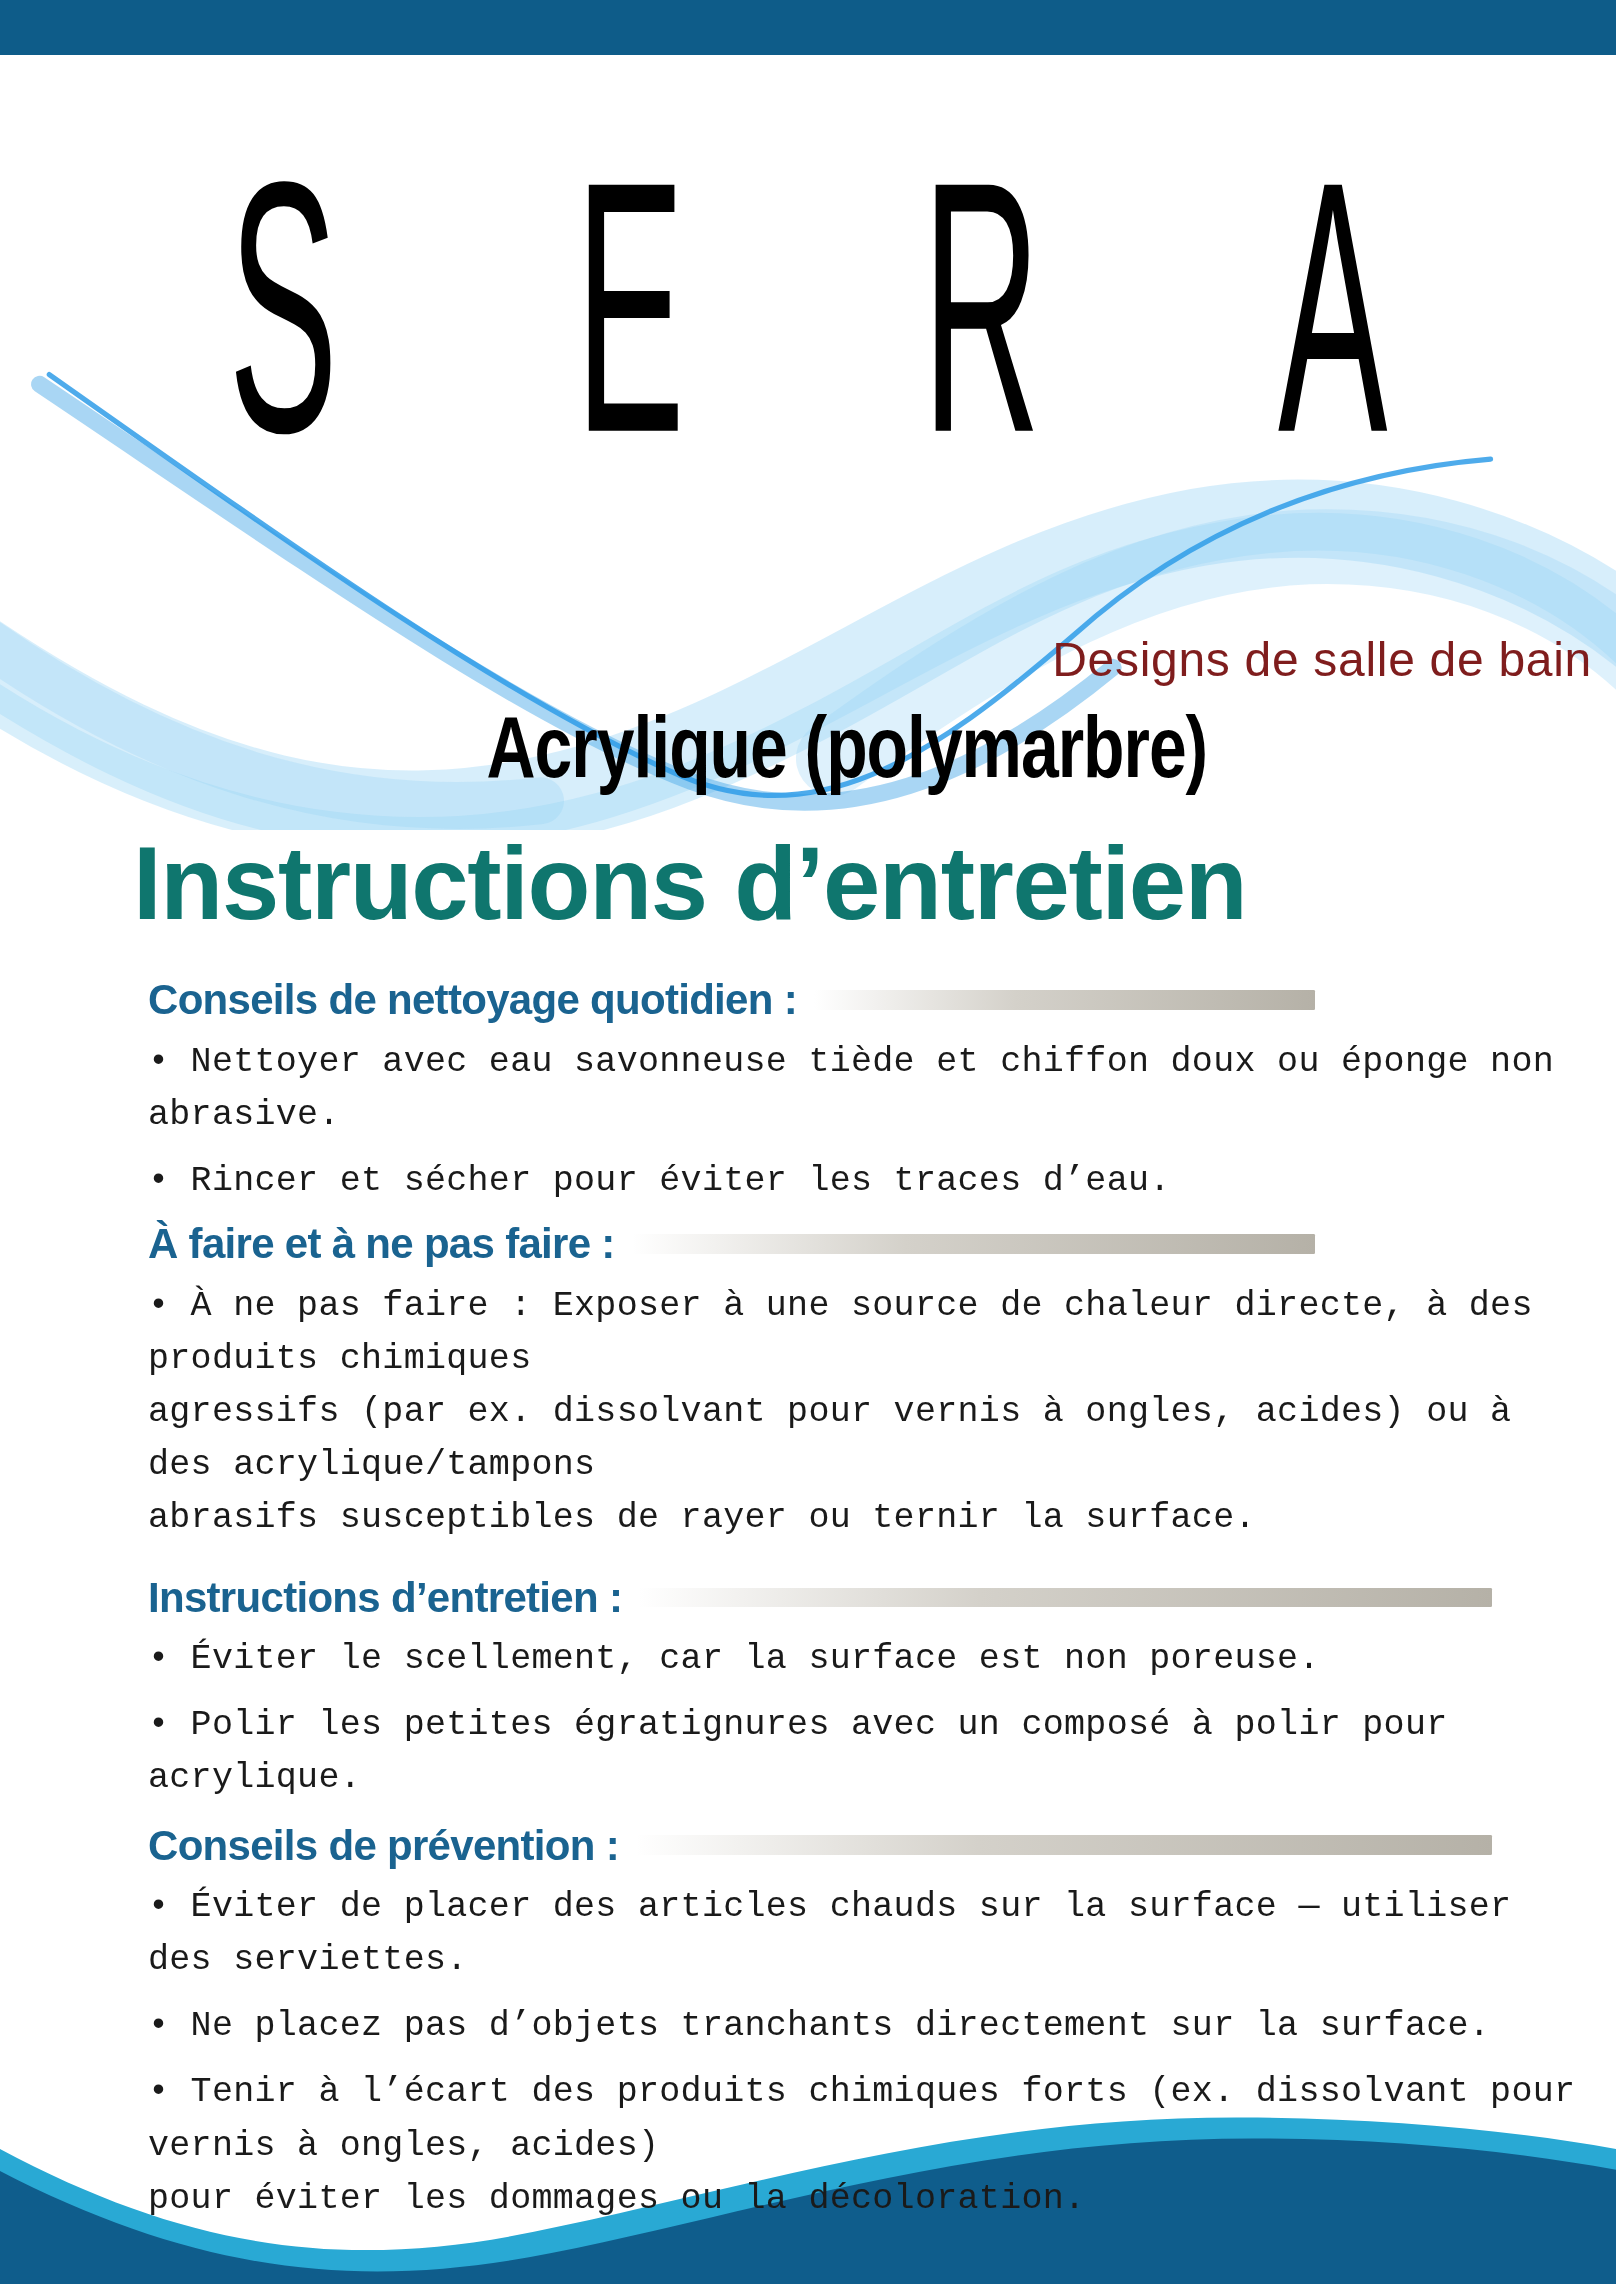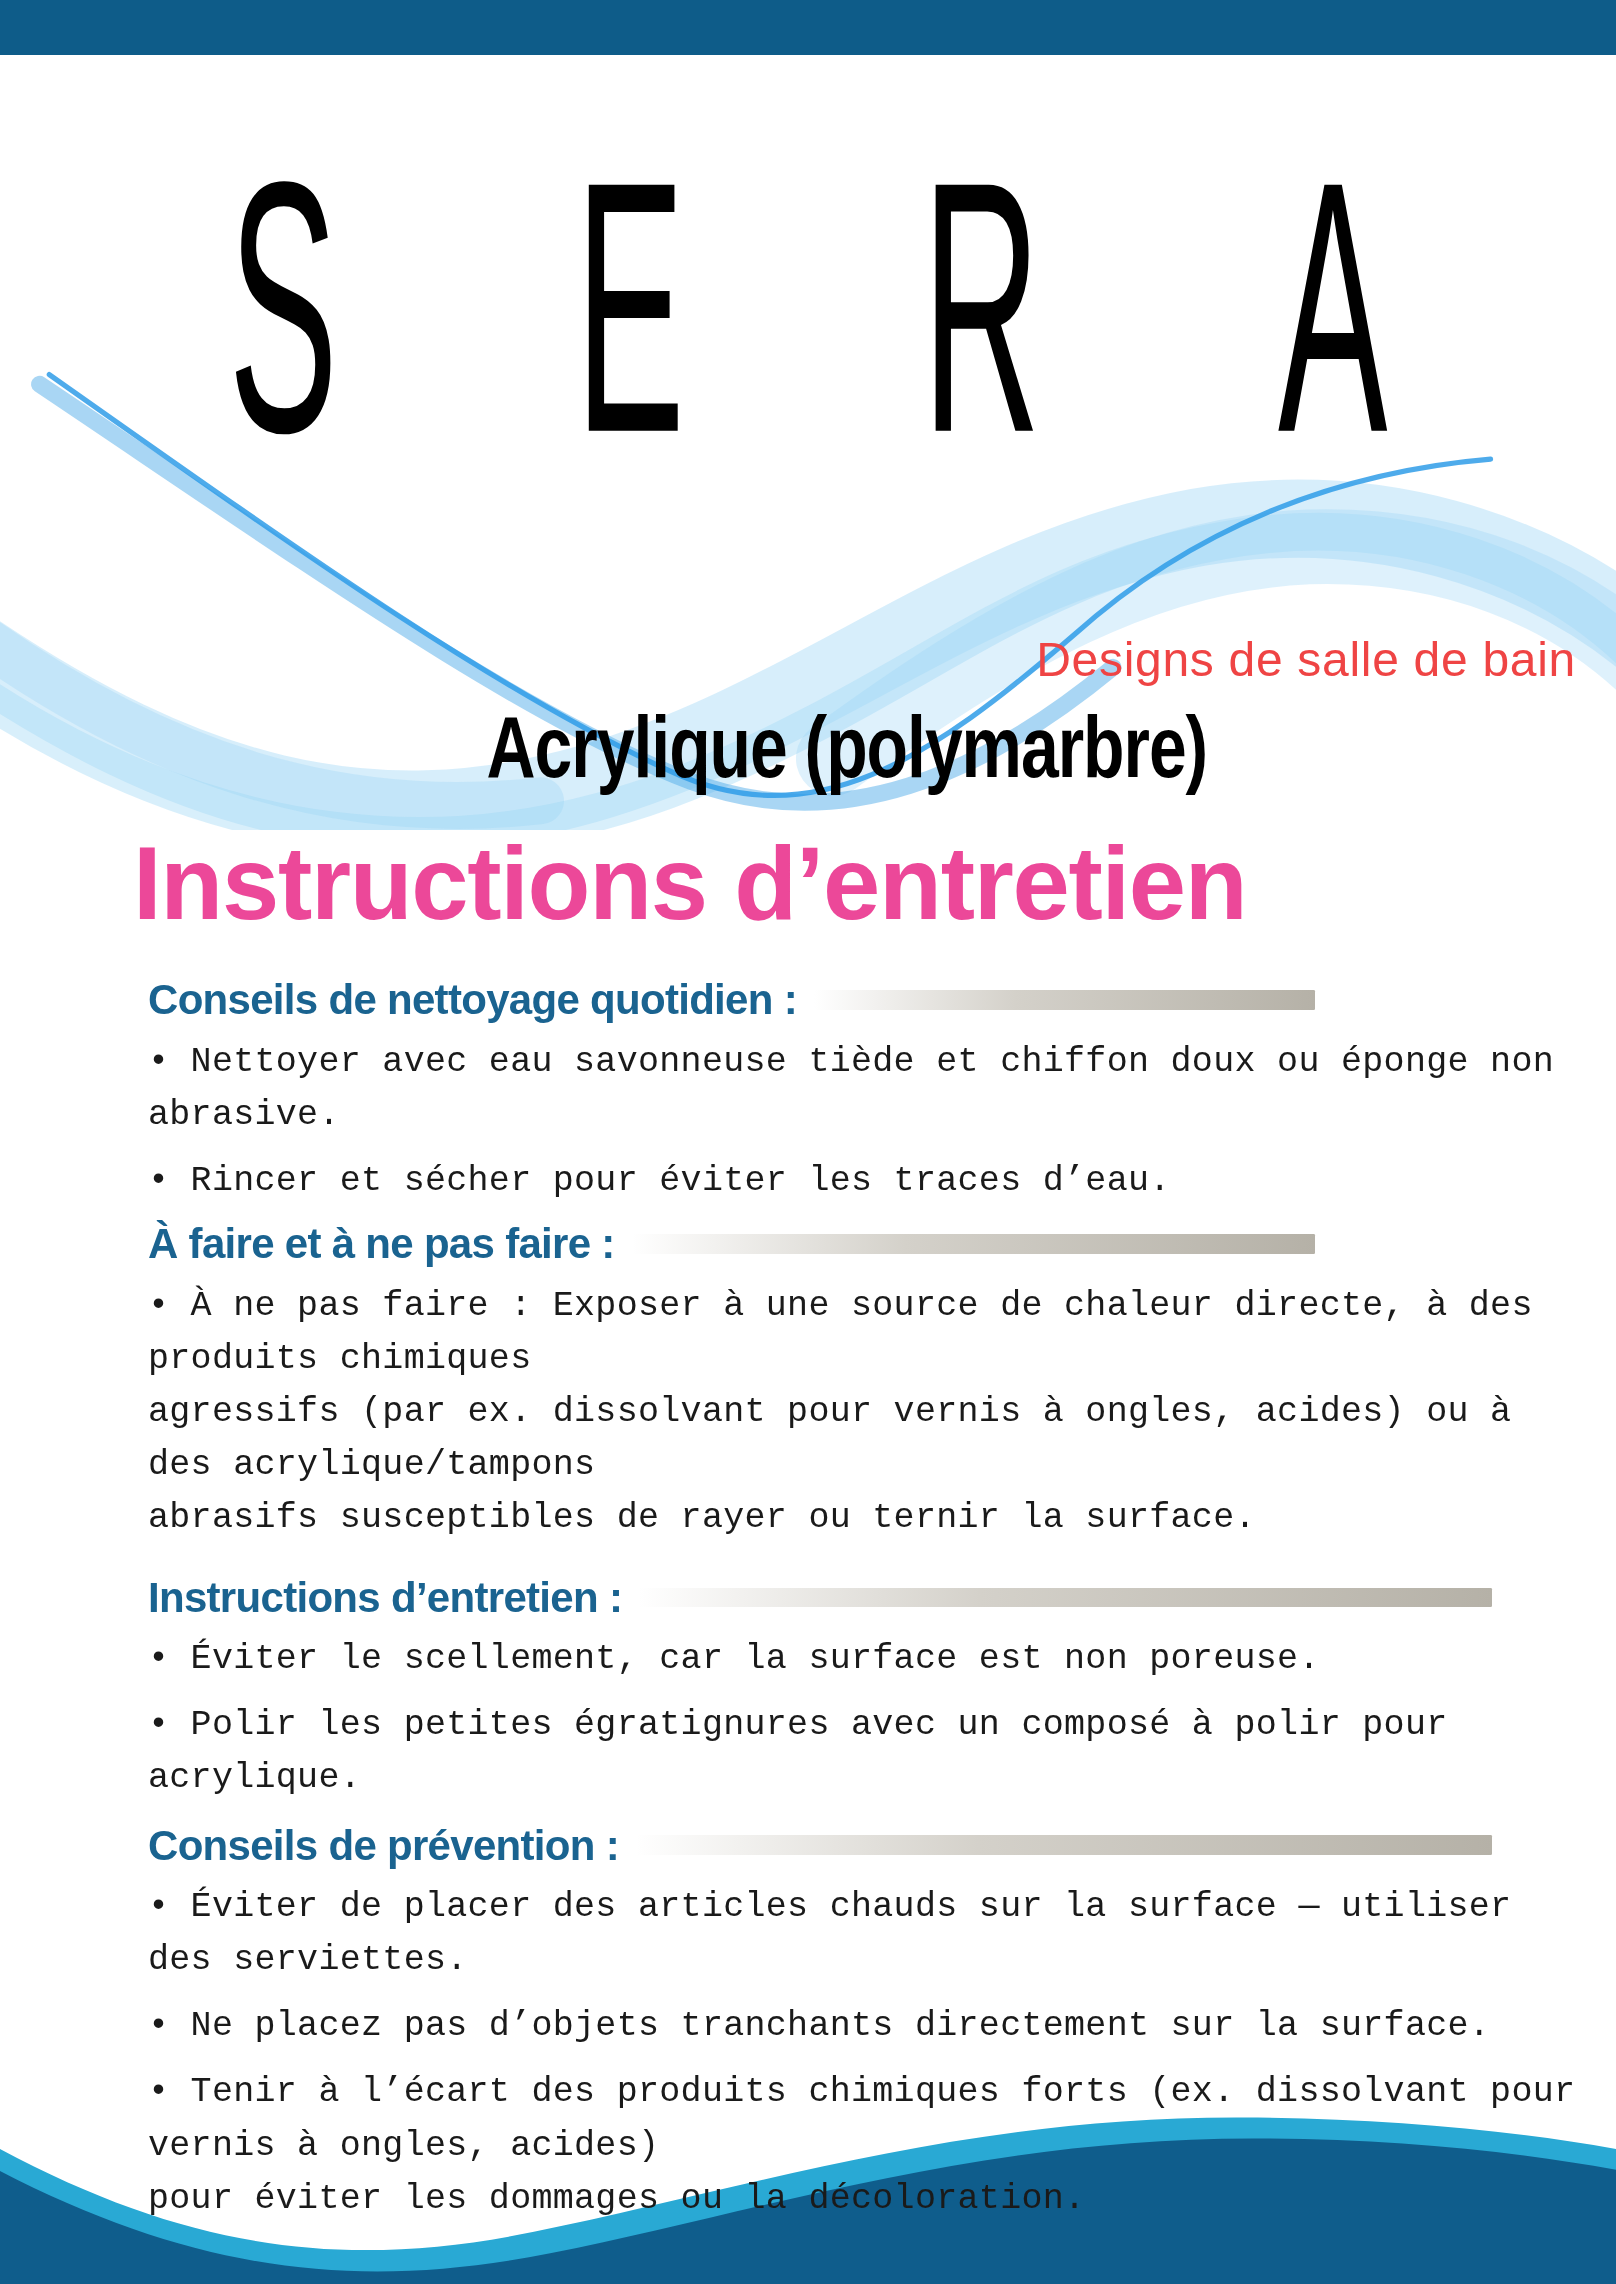--- a/index.html
+++ b/index.html
@@ -23,34 +23,34 @@
   }
   .sera-letter{display:block;}
   
   .wave-graphic{
     position:absolute;left:0;top:355px;width:1616px;height:475px;
     z-index:1;pointer-events:none;
   }
   
   .tagline{
     position:relative;z-index:4;margin-top:339px;
-    text-align:right;padding-right:40px;
-    font-size:48px;color:#ef4444;font-weight:500;letter-spacing:0.7px;
+    text-align:right;padding-right:24px;
+    font-size:48px;color:#7f1d1d;font-weight:500;letter-spacing:0.7px;
   }
   
   .product-title-wrap{position:relative;z-index:4;margin-top:10.4px;text-align:center;}
   .product-title{
     display:inline-block;font-size:87px;font-weight:700;color:#000;
     transform:scaleX(0.78);transform-origin:center;
     margin-left:78px;letter-spacing:-1.3px;white-space:nowrap;
   }
   
   .main-title{
     position:relative;z-index:4;margin:35px 0 0 133px;
-    font-size:103px;font-weight:700;color:#ec4899;letter-spacing:-1.3px;
+    font-size:103px;font-weight:700;color:#0f766e;letter-spacing:-1.3px;
     line-height:1.0;white-space:nowrap;
   }
   
   .section{margin-left:148px;margin-right:0;position:relative;z-index:4;}
   .sec-1{margin-top:42px;}
   .sec-2{margin-top:10px;}
   .sec-3{margin-top:29px;}
   .sec-4{margin-top:17px;}
   .section-head{display:flex;align-items:center;}
   .section-heading{

